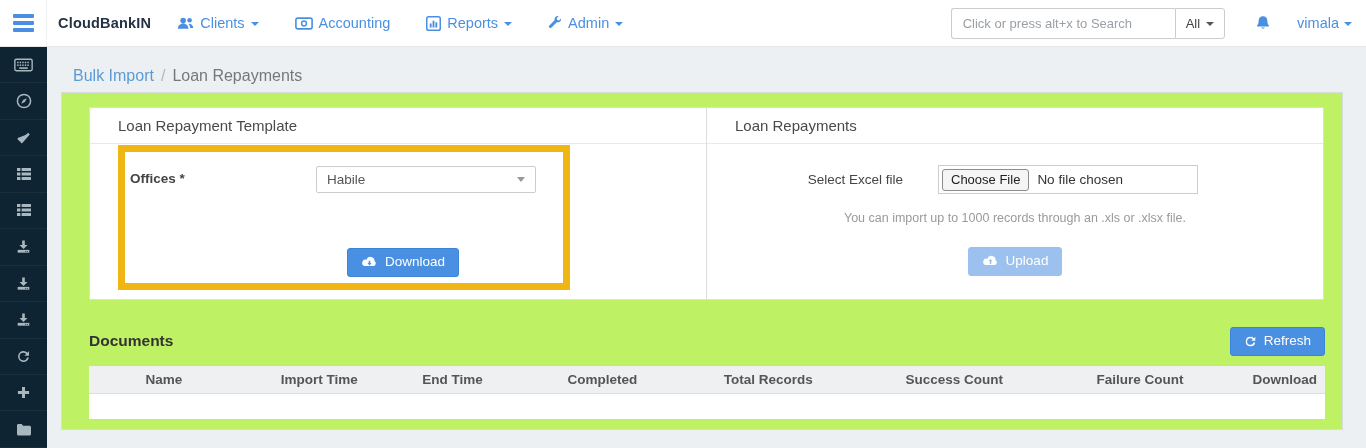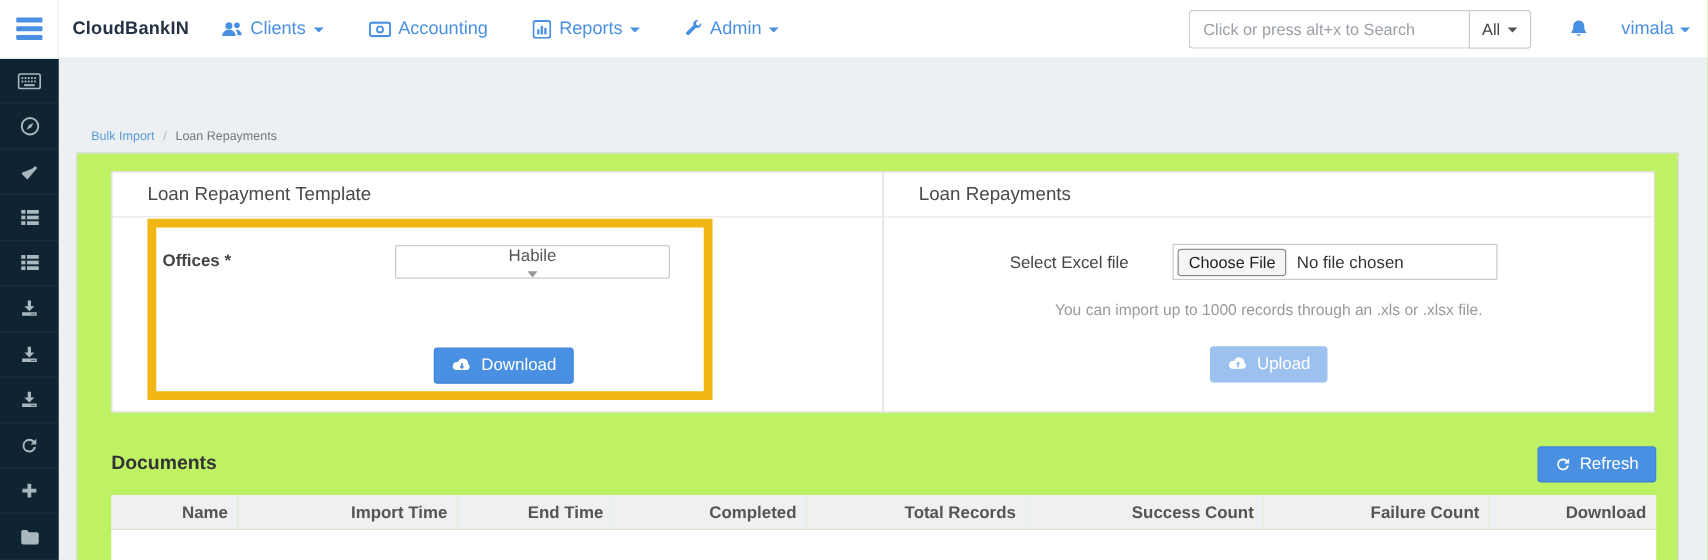--- a/index.html
+++ b/index.html
@@ -27,33 +27,33 @@
   .all-btn .caret { border-top-color:#555; }
   .bell { color:var(--accent,#4a90e2); margin-left:30px; cursor:pointer; display:flex; }
   .bell svg { fill:currentColor; }
   .user { color:var(--accent,#4a90e2); font-size:14.5px; margin-left:26px; display:flex; align-items:center; gap:5px; cursor:pointer; text-decoration:none; }
   
   .layout { display:flex; height:401px; }
   .sidebar { width:47px; background:var(--sidebar-bg,#0e2433); display:flex; flex-direction:column; flex-shrink:0; }
   .side-item { flex:0 0 36.45px; display:flex; align-items:center; justify-content:center; color:var(--sidebar-icon,#a9b7bf); border-bottom:1px solid rgba(255,255,255,.05); cursor:pointer; }
   .side-item svg { fill:currentColor; display:block; }
   main { flex:1; padding:0 23px 0 14px; }
-  .breadcrumb { margin:57px 0 0 12px; font-size:10px; color:#777; display:flex; align-items:flex-end; gap:7px; }
+  .breadcrumb { margin:20px 0 0 12px; font-size:16px; color:#777; display:flex; align-items:flex-end; gap:7px; }
   .breadcrumb a { color:#5b9bd5; text-decoration:none; cursor:pointer; }
   .breadcrumb .sep { color:#b5b5b5; }
   
   .card { background:#bef264; border:1px solid #d7dbdf; margin-top:7px; min-height:336px; padding:14px 17px 10px 27px; }
   .panels { display:flex; }
   .panel { width:618px; height:193px; border:1px solid #ddd; background:#fff; }
   .panel.right { margin-left:-1px; }
   .panel h2 { font-size:15px; font-weight:400; color:#4a4a4a; padding:9px 0 9px 28px; border-bottom:1px solid #e9e9e9; }
   .highlight-box { margin:1px 0 0 28px; width:452px; height:145px; border:7px solid var(--highlight,#f0b613); position:relative; }
   .form-row { display:flex; align-items:flex-start; margin-top:14px; }
   .offices-label { margin-left:5px; width:186px; font-size:13.5px; font-weight:700; color:#444; padding-top:5px; }
-  .select { width:220px; height:27px; border:1px solid #ccc; border-radius:2px; display:flex; align-items:center; justify-content:space-between; padding:0 10px; font-size:13.5px; color:#555; background:#fff; cursor:pointer;flex-direction:column; }
+  .select { width:220px; height:27px; border:1px solid #ccc; border-radius:2px; display:flex; align-items:center; justify-content:space-between; padding:0 10px; font-size:13.5px; color:#555; background:#fff; cursor:pointer; }
   .sel-caret { width:0; height:0; border-left:4px solid transparent; border-right:4px solid transparent; border-top:5px solid #999; }
   .btn { display:inline-flex; align-items:center; gap:7px; background:var(--accent,#4a90e2); color:#fff; border:1px solid var(--accent-border,#3d84d8); border-radius:3px; font-size:13.5px; padding:6px 13px; cursor:pointer; font-family:inherit; line-height:1.1; }
   .btn svg { display:block; }
   .dl-row { margin-top:55px; margin-left:222px; }
   .file-row { display:flex; align-items:center; margin-top:21px; }
   .file-label { width:196px; text-align:right; font-size:13.5px; font-weight:400; color:#444; }
   .file-input { width:260px; height:29px; margin-left:35px; border:1px solid #ccc; display:flex; align-items:center; padding:2px 3px; background:#fff; cursor:pointer; }
   .choose-btn { background:#f5f5f5; border:1px solid #8d8d8d; border-radius:3px; font-size:13px; color:#222; padding:2px 8px; height:22px; cursor:pointer; font-family:inherit; white-space:nowrap; }
   .no-file { margin-left:8px; font-size:13.5px; color:#333; }
   .helper { text-align:center; font-size:12.5px; color:#9a9a9a; margin-top:17px; }

